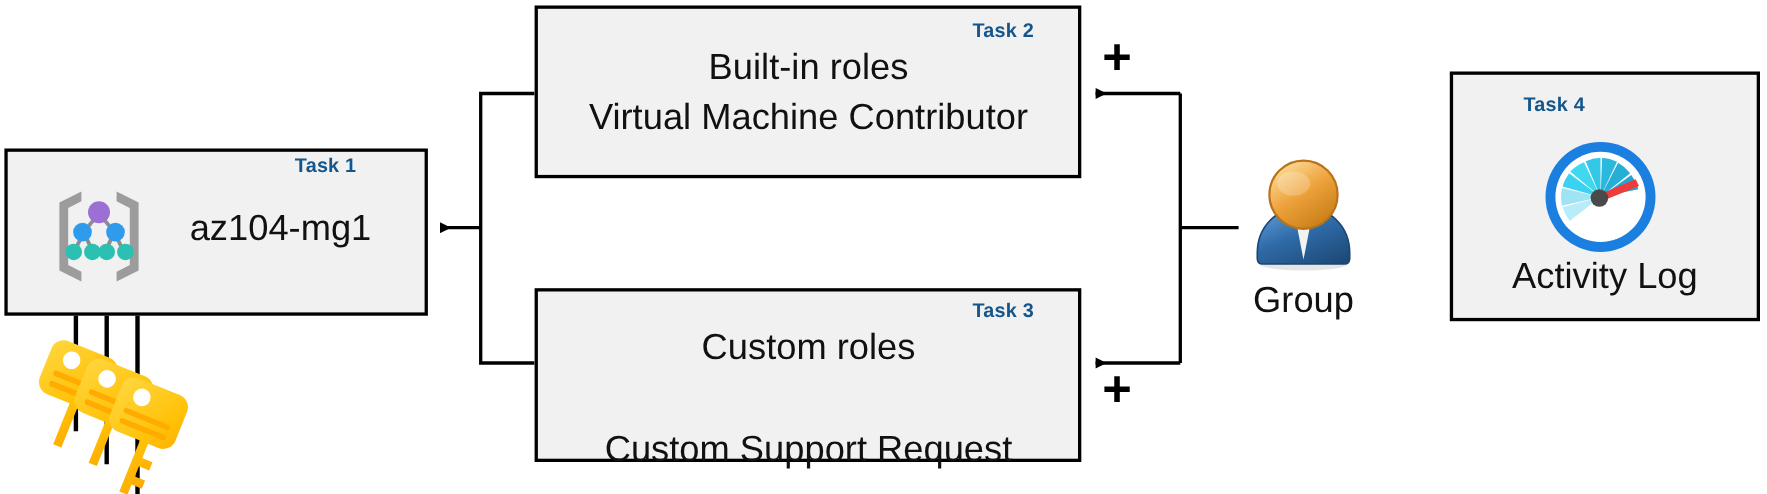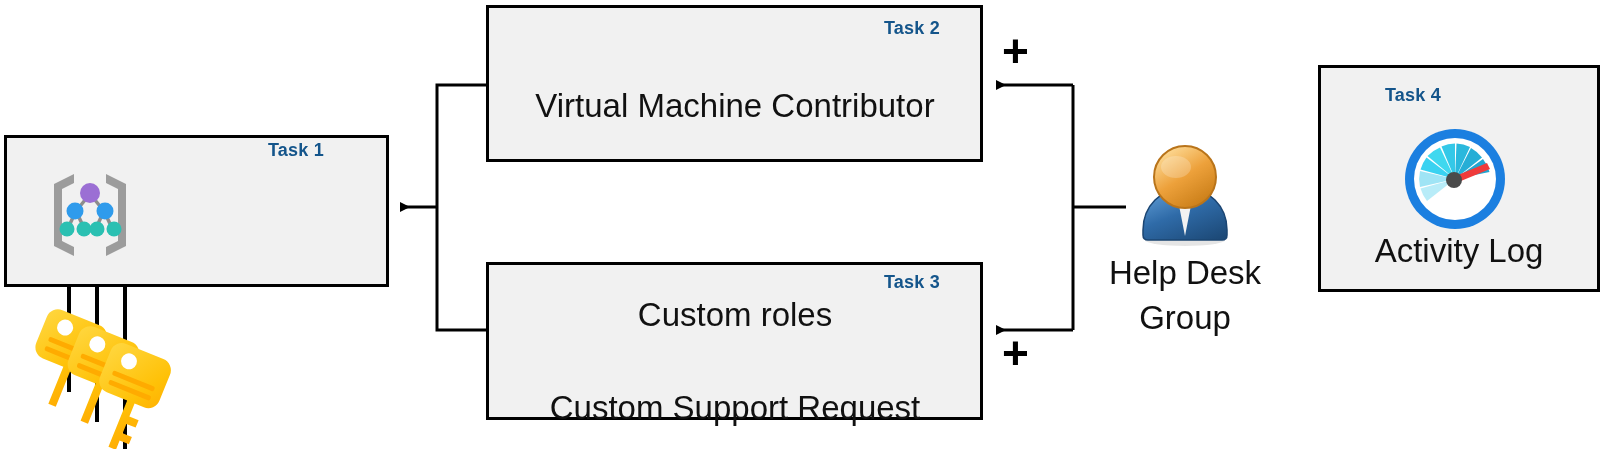--- a/index.html
+++ b/index.html
@@ -142,20 +142,21 @@
 
     <g stroke="#000000" stroke-width="4" fill="none">
       <path d="M69,392 L69,265" marker-end="url(#arrowUp)"></path>
       <path d="M97,422 L97,263" marker-end="url(#arrowUp)"></path>
       <path d="M125,449 L125,272" marker-end="url(#arrowUp)"></path>
     </g>
   </svg>
 
   <div class="task-box" id="task1-box"></div>
   <div class="task-label" id="task1-label">Task 1</div>
+  <div class="box-text" id="task1-title">az104-mg1</div>
 
   <svg id="mg-icon" viewBox="0 0 92 92" xmlns="http://www.w3.org/2000/svg">
 
     <path d="M30,6 L10,16 L10,78 L30,88 L30,79 L18,73 L18,21 L30,15 Z" fill="#9c9c9c"></path>
 
     <path d="M62,6 L82,16 L82,78 L62,88 L62,79 L74,73 L74,21 L62,15 Z" fill="#9c9c9c"></path>
 
     <g stroke="#8d8d8d" stroke-width="3.5" fill="none">
       <path d="M46,26 L32,43"></path>
       <path d="M46,26 L60,43"></path>
@@ -190,20 +191,21 @@
     <g transform="rotate(22 110 76)">
       <path d="M89,50 h40 a12,12 0 0 1 12,12 v28 a12,12 0 0 1 -12,12 h-10 v14 h10 v8 h-10 v10 h10 v8 h-10 v10 h-8 v-50 h-22 a12,12 0 0 1 -12,-12 v-28 a12,12 0 0 1 12,-12 z" fill="url(#keyGrad)"></path>
       <circle cx="98" cy="65" r="8" fill="#ffffff"></circle>
       <rect x="87" y="79" width="45" height="5" rx="2" fill="#ffab00"></rect>
       <rect x="87" y="89" width="45" height="5" rx="2" fill="#ffab00"></rect>
     </g>
   </svg>
 
   <div class="task-box" id="task2-box"></div>
   <div class="task-label" id="task2-label">Task 2</div>
+  <div class="box-text" id="task2-line1">Built-in roles</div>
   <div class="box-text" id="task2-line2">Virtual Machine Contributor</div>
 
   <div class="task-box" id="task3-box"></div>
   <div class="task-label" id="task3-label">Task 3</div>
   <div class="box-text" id="task3-line1">Custom roles</div>
   <div class="box-text" id="task3-line2">Custom Support Request</div>
 
   <div class="plus-sign" id="plus-top">+</div>
   <div class="plus-sign" id="plus-bottom">+</div>
 
@@ -213,21 +215,20 @@
     <path d="M55,48 C79,48 97,66 97,90 L97,95 C97,98 95,100 92,100 L18,100 C15,100 13,98 13,95 L13,90 C13,66 31,48 55,48 Z" fill="url(#bodyGrad)" stroke="#1b4572" stroke-width="1.5"></path>
 
     <path d="M46,50 L55,96 L64,50 L55,58 Z" fill="#f2f2f2"></path>
 
     <path d="M46,50 L55,58 L64,50" fill="none" stroke="#1b4572" stroke-width="1.5"></path>
 
     <circle cx="55" cy="37" r="31" fill="url(#headGrad)" stroke="#b9741a" stroke-width="2"></circle>
     <ellipse cx="46" cy="27" rx="15" ry="11" fill="#ffffff" opacity="0.22"></ellipse>
   </svg>
   <div id="helpdesk-caption">
-    <div>Help Desk</div>
     <div>Group</div>
   </div>
 
   <div class="task-box" id="task4-box"></div>
   <div class="task-label" id="task4-label">Task 4</div>
 
   <svg id="gauge-icon" viewBox="0 0 118 110" xmlns="http://www.w3.org/2000/svg">
     <circle cx="59" cy="55" r="50" fill="#1b7fe0"></circle>
     <circle cx="59" cy="55" r="41" fill="#ffffff"></circle>
 

